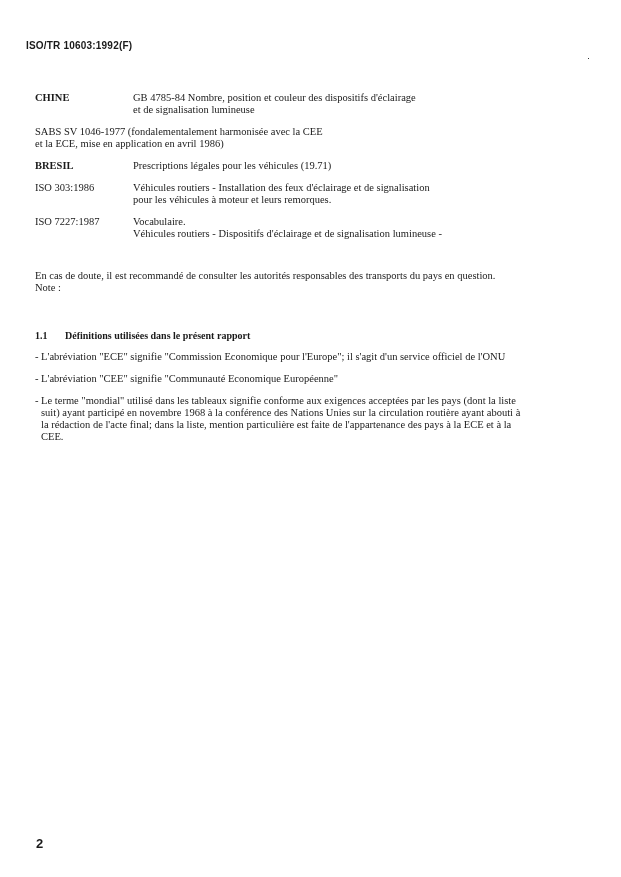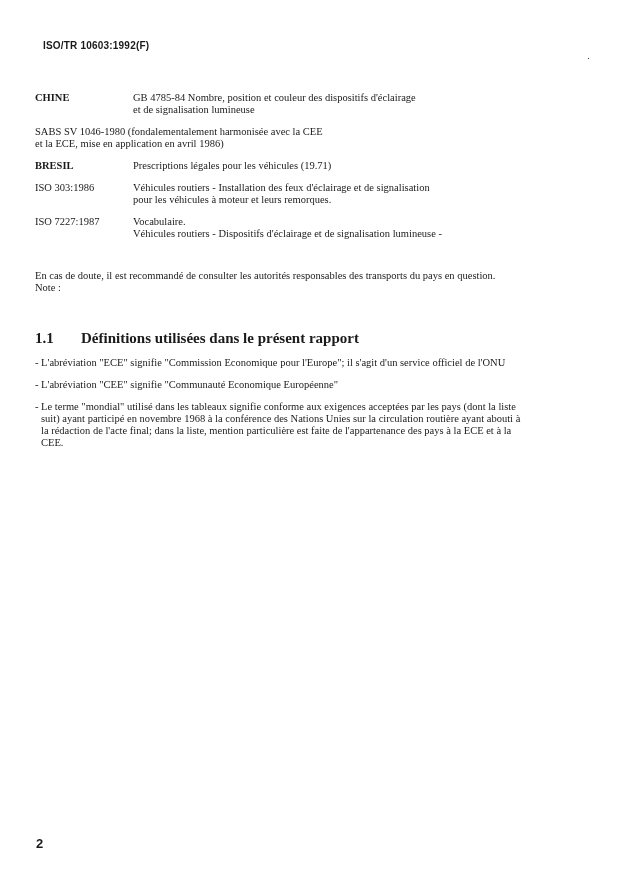--- a/index.html
+++ b/index.html
@@ -1,31 +1,31 @@
 <!DOCTYPE html>
 <html><head>
   <meta charset="utf-8">
   <style>
     html, body { margin: 0; padding: 0; }
     body {
       width: 621px; height: 877px; background: #ffffff; position: relative; overflow: hidden;
       font-family: "Liberation Serif", serif; color: #1a1a1a;
     }
     .header-ref {
-      position: absolute; left: 43px; top: 40px;
+      position: absolute; left: 26px; top: 40px;
       font-family: "Liberation Sans", sans-serif; font-weight: bold; font-size: 10px; letter-spacing: 0.2px;
     }
     .ref-table { position: absolute; left: 35px; top: 92px; width: 500px; }
     .ref-row { display: flex; margin-bottom: 10px; font-size: 10.5px; line-height: 12px; justify-content: center; }
     .ref-key { width: 98px; flex: 0 0 98px; }
     .ref-key.bold { font-weight: bold; }
     .ref-val { flex: 1; }
     .note { position: absolute; left: 35px; top: 270px; width: 490px; font-size: 10.5px; line-height: 12px; }
     .section { position: absolute; left: 35px; top: 330px; width: 490px; }
-    .section-title { font-weight: bold; font-size: 15px; margin-bottom: 10px; display: flex; gap: 16px; }
+    .section-title { font-weight: bold; font-size: 10px; margin-bottom: 10px; display: flex; }
     .section-num { width: 30px; }
     .bullet { font-size: 10.5px; line-height: 12px; margin-bottom: 10px; padding-left: 6px; text-indent: -6px; }
     .page-num {
       position: absolute; left: 36px; top: 836px;
       font-family: "Liberation Sans", sans-serif; font-weight: bold; font-size: 13px;
     }
     .speck { position: absolute; left: 588px; top: 58px; width: 1px; height: 1px; background: #333; }
   </style>
 </head>
 <body>
@@ -36,21 +36,21 @@
 <div class="ref-table">
   <div class="ref-row">
     <div class="ref-key bold">CHINE</div>
     <div class="ref-val">
       <div>GB 4785-84 Nombre, position et couleur des dispositifs d'éclairage</div>
       <div>et de signalisation lumineuse</div>
     </div>
   </div>
   <div class="ref-row">
     <div class="ref-val">
-      <div>SABS SV 1046-1980 (fondalementalement harmonisée avec la CEE</div>
+      <div>SABS SV 1046-1977 (fondalementalement harmonisée avec la CEE</div>
       <div>et la ECE, mise en application en avril 1986)</div>
     </div>
   </div>
   <div class="ref-row">
     <div class="ref-key bold">BRESIL</div>
     <div class="ref-val">
       <div>Prescriptions légales pour les véhicules (19.71)</div>
     </div>
   </div>
   <div class="ref-row">

